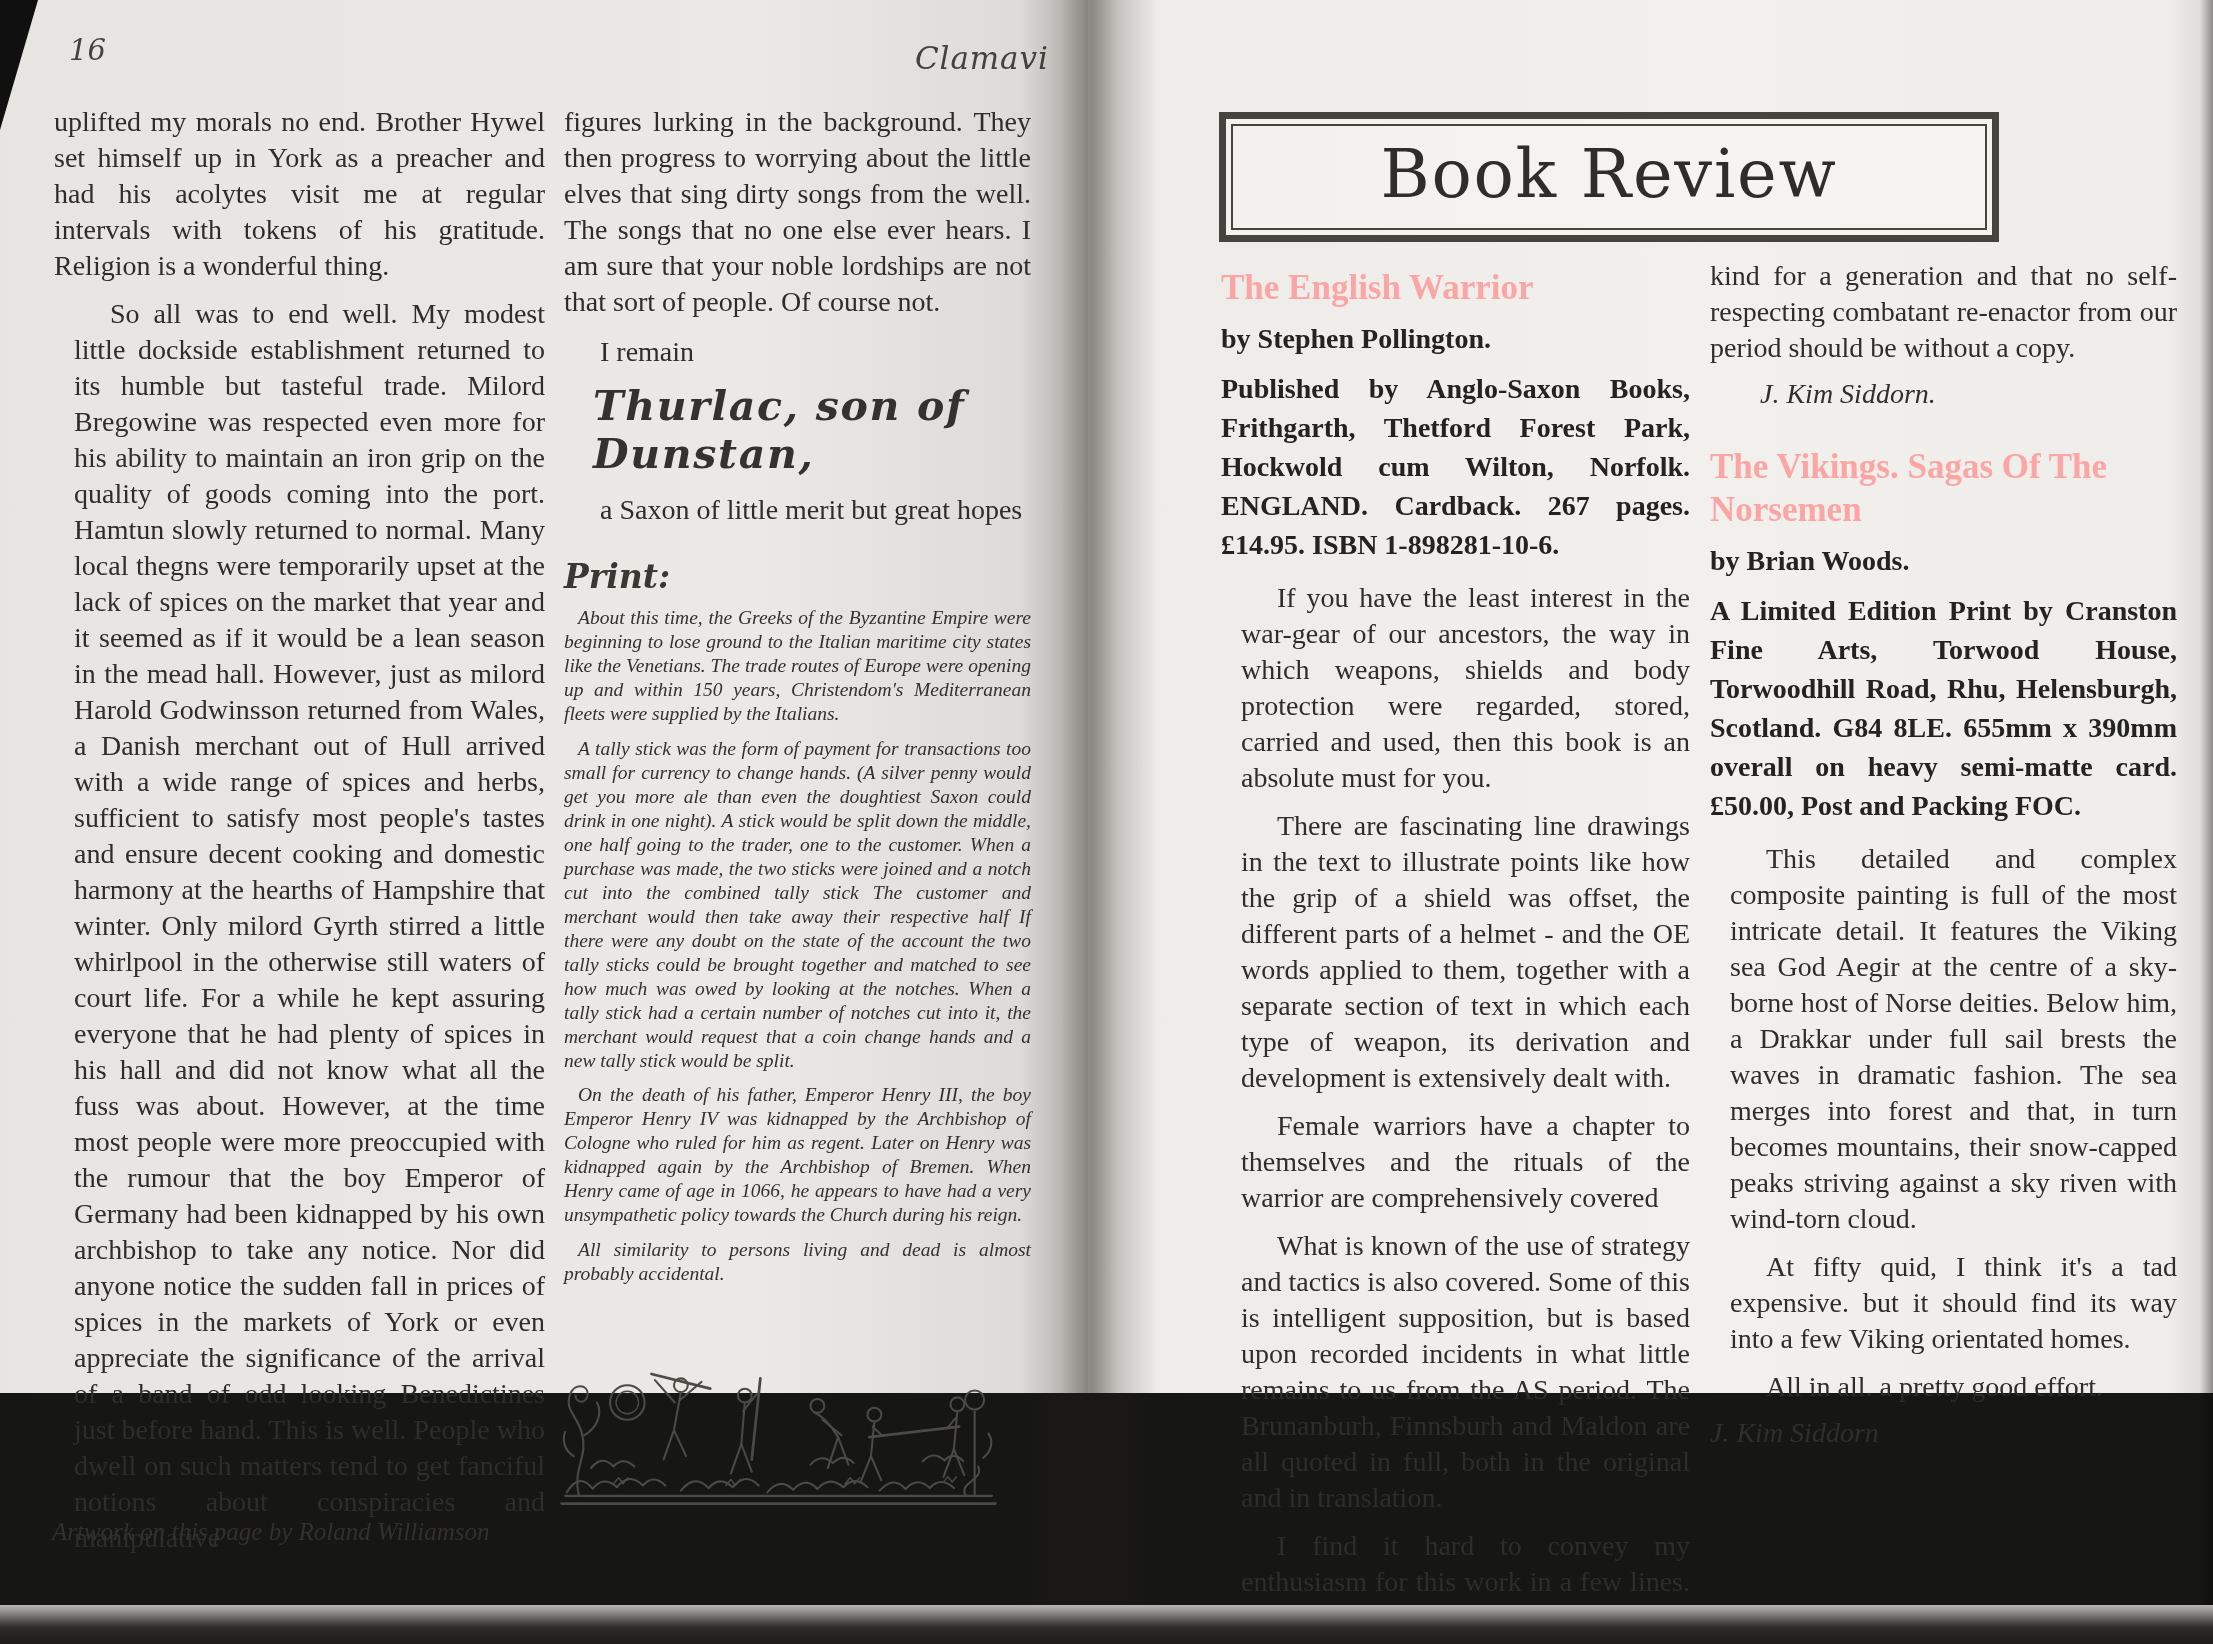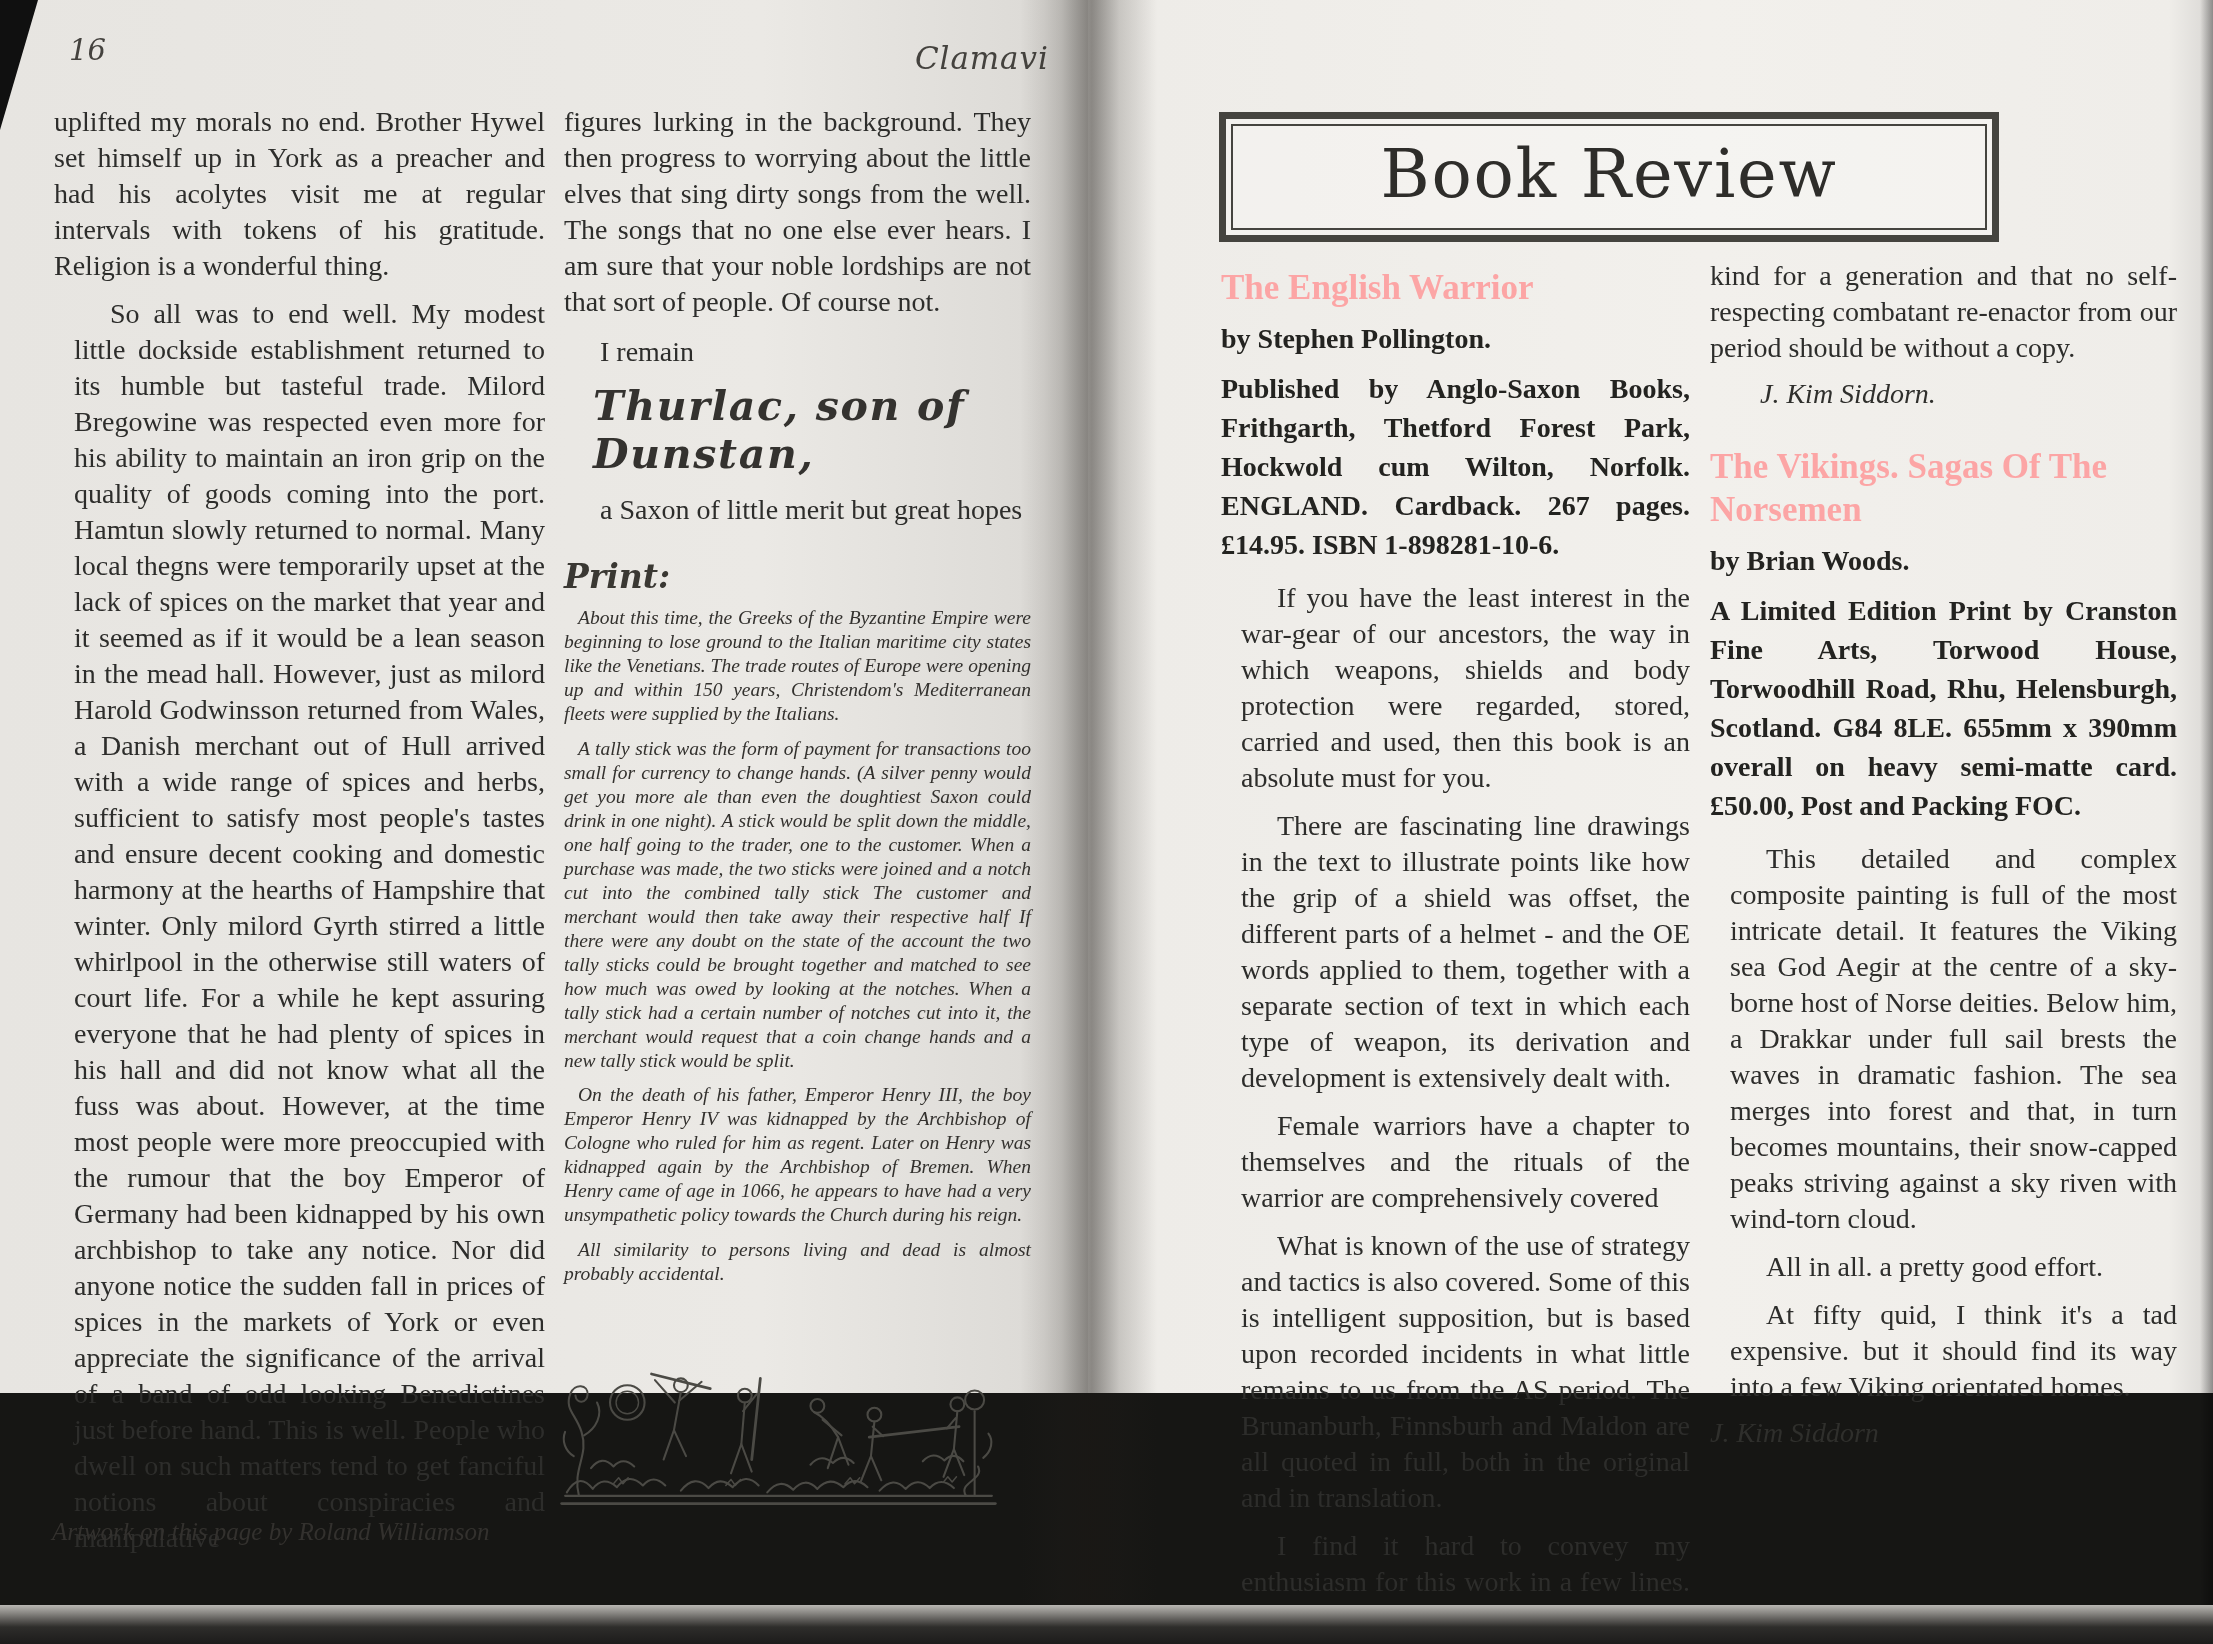--- a/index.html
+++ b/index.html
@@ -257,22 +257,22 @@
     <p class="body-p indent">I find it hard to convey my enthusiasm for this work in a few lines. In my opinion, it is the best thing of its</p>
   </div>
 
   <div class="col rp-col2">
     <p class="body-p">kind for a generation and that no self-respecting combatant re-enactor from our period should be without a copy.</p>
     <p class="reviewer-sig">J. Kim Siddorn.</p>
     <h2 class="review-title">The Vikings. Sagas Of The Norsemen</h2>
     <p class="byline">by Brian Woods.</p>
     <p class="publisher">A Limited Edition Print by Cranston Fine Arts, Torwood House, Torwoodhill Road, Rhu, Helensburgh, Scotland. G84 8LE. 655mm x 390mm overall on heavy semi-matte card. £50.00, Post and Packing FOC.</p>
     <p class="body-p indent">This detailed and complex composite painting is full of the most intricate detail. It features the Viking sea God Aegir at the centre of a sky-borne host of Norse deities. Below him, a Drakkar under full sail brests the waves in dramatic fashion. The sea merges into forest and that, in turn becomes mountains, their snow-capped peaks striving against a sky riven with wind-torn cloud.</p>
+    <p class="body-p indent">At fifty quid, I think it's a tad expensive. but it should find its way into a few Viking orientated homes.</p>
     <p class="body-p indent">All in all. a pretty good effort.</p>
-    <p class="body-p indent">At fifty quid, I think it's a tad expensive. but it should find its way into a few Viking orientated homes.</p>
     <p class="reviewer-sig" style="margin-left:0;">J. Kim Siddorn</p>
   </div>
 
   <div class="gutter"></div>
   <div class="corner-wedge"></div>
   <div class="right-edge"></div>
   <div class="bottom-edge"></div>
 
 </div>
 

